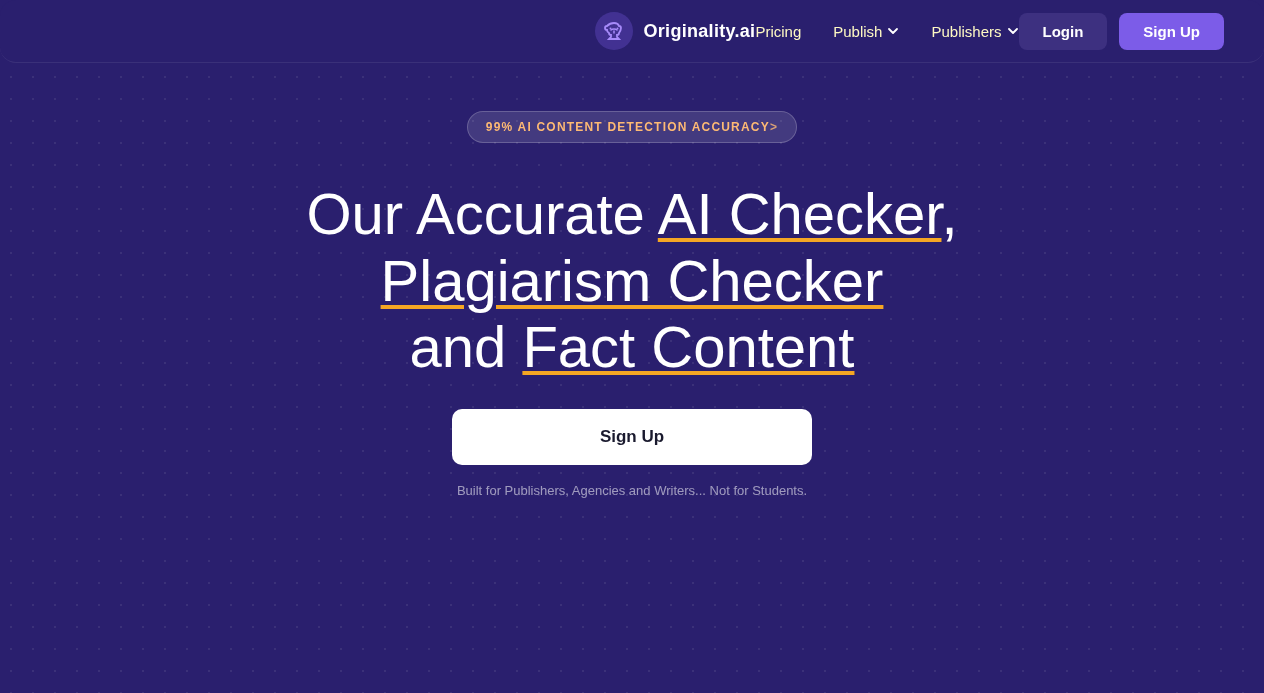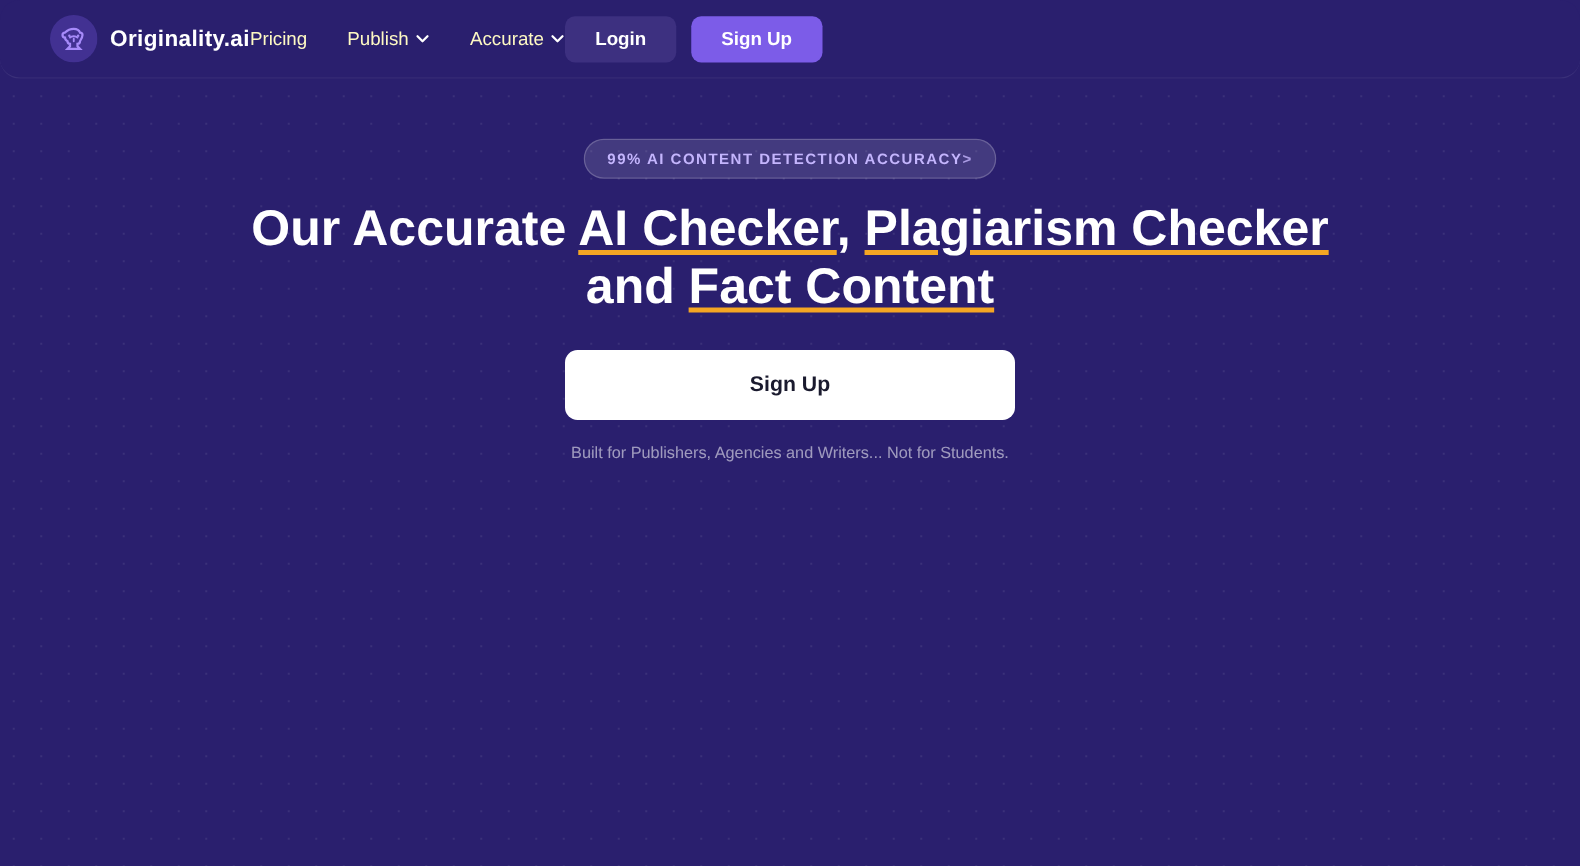--- a/index.html
+++ b/index.html
@@ -24,21 +24,21 @@
     .page-wrapper {
       position: relative;
       z-index: 1;
       min-height: 693px;
     }
 
     
     nav {
       display: flex;
       align-items: center;
-      justify-content: flex-start;
+      justify-content: flex-end;
       padding: 0 40px;
       height: 63px;
       background-color: #2a1f6e;
       border-bottom: 1px solid rgba(255,255,255,0.08);
       border-radius: 16px;
     }
 
     .nav-logo {
       display: flex;
       align-items: center;
@@ -116,41 +116,41 @@
       align-items: center;
       text-align: center;
       padding: 48px 40px 40px;
     }
 
     .accuracy-badge {
       background-color: rgba(255,255,255,0.12);
       border: 1px solid rgba(255,255,255,0.2);
       border-radius: 20px;
       padding: 8px 18px;
-      color: #c4b5fd;
+      color: #fdba74;
       font-size: 12px;
       font-weight: 700;
       letter-spacing: 1.2px;
       text-transform: uppercase;
-      margin-bottom: 17px;
+      margin-bottom: 38px;
       cursor: pointer;
       display: flex;
       align-items: center;
       gap: 0;
     }
 
     .accuracy-badge .chevron-right {
       font-size: 12px;
       opacity: 0.8;
     }
 
     .hero-title {
       color: #ffffff;
-      font-size: 40px;
-      font-weight: 700;
+      font-size: 58px;
+      font-weight: 400;
       line-height: 1.15;
       max-width: 900px;
       margin-bottom: 28px;
     }
 
     .underline-gold {
       text-decoration: underline;
       text-decoration-color: #f5a623;
       text-decoration-thickness: 4px;
       text-underline-offset: 4px;
@@ -214,21 +214,21 @@
       <a class="nav-link">
         <span>Pricing</span>
       </a>
       <a class="nav-link">
         <span>Publish</span>
         <svg class="chevron-icon" viewBox="0 0 12 12" fill="none">
           <path d="M2 4 L6 8 L10 4" stroke="white" stroke-width="1.8" stroke-linecap="round" stroke-linejoin="round"></path>
         </svg>
       </a>
       <a class="nav-link">
-        <span>Accurate</span>
+        <span>Publishers</span>
         <svg class="chevron-icon" viewBox="0 0 12 12" fill="none">
           <path d="M2 4 L6 8 L10 4" stroke="white" stroke-width="1.8" stroke-linecap="round" stroke-linejoin="round"></path>
         </svg>
       </a>
     </div>
 
     <div class="nav-actions">
       <button class="btn-login">Login</button>
       <button class="btn-signup-nav">Sign Up</button>
     </div>

